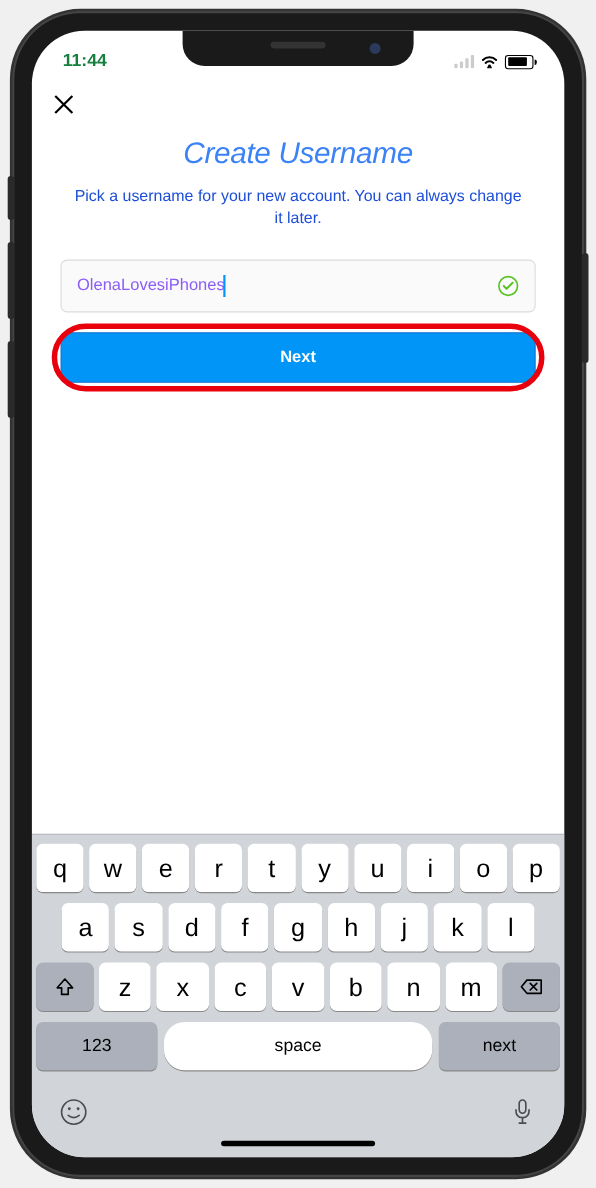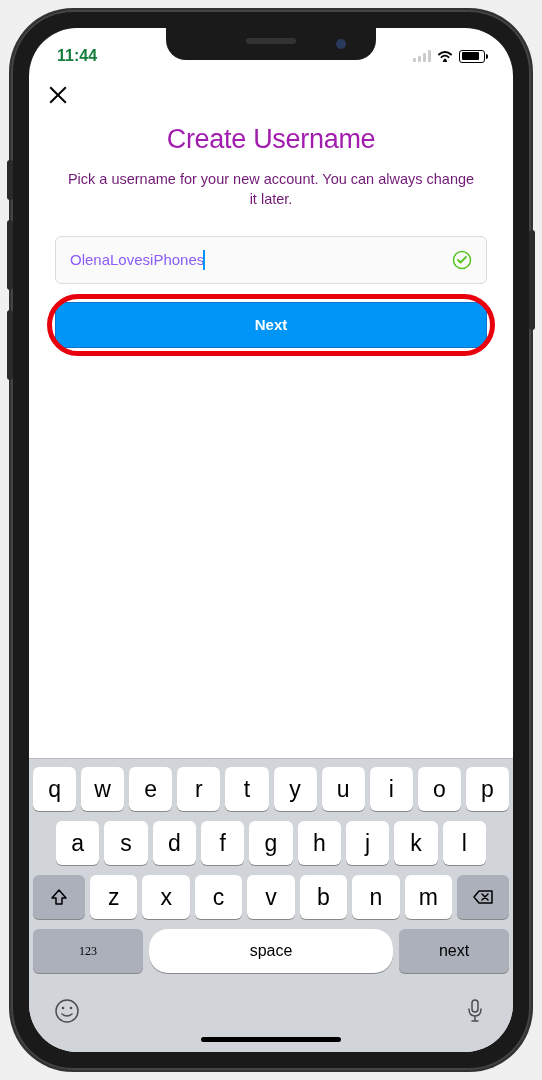--- a/index.html
+++ b/index.html
@@ -153,28 +153,29 @@
     .close-x::before { transform: translateY(-50%) rotate(45deg); }
     .close-x::after { transform: translateY(-50%) rotate(-45deg); }
     .content {
       padding: 0 26px;
       flex: 1;
     }
     .title {
       text-align: center;
       font-size: 27px;
       font-weight: 400;
-      color: #a21caf;
+      color: #3b82f6;
       margin-top: 6px;
       letter-spacing: -0.3px;
+      font-style: italic;
     }
     .subtitle {
       text-align: center;
       font-size: 14.5px;
-      color: #701a75;
+      color: #1d4ed8;
       margin-top: 14px;
       line-height: 1.4;
       padding: 0 10px;
     }
     .input-wrap {
       margin-top: 26px;
       position: relative;
       height: 48px;
       background: #fafafa;
       border: 1px solid #dbdbdb;
@@ -255,22 +256,21 @@
       user-select: none;
     }
     .key-special {
       background: #abb0bb;
       flex: 0 0 52px;
     }
     .kb-row-4 { gap: 6px; }
     .key-123 {
       background: #abb0bb;
       flex: 0 0 110px;
-      font-size: 12px;
-      font-family: Liberation Serif, serif;
+      font-size: 16px;
     }
     .key-space {
       flex: 1;
       font-size: 16px;
       border-radius: 19px;
     }
     .key-next {
       background: #abb0bb;
       flex: 0 0 110px;
       font-size: 16px;

